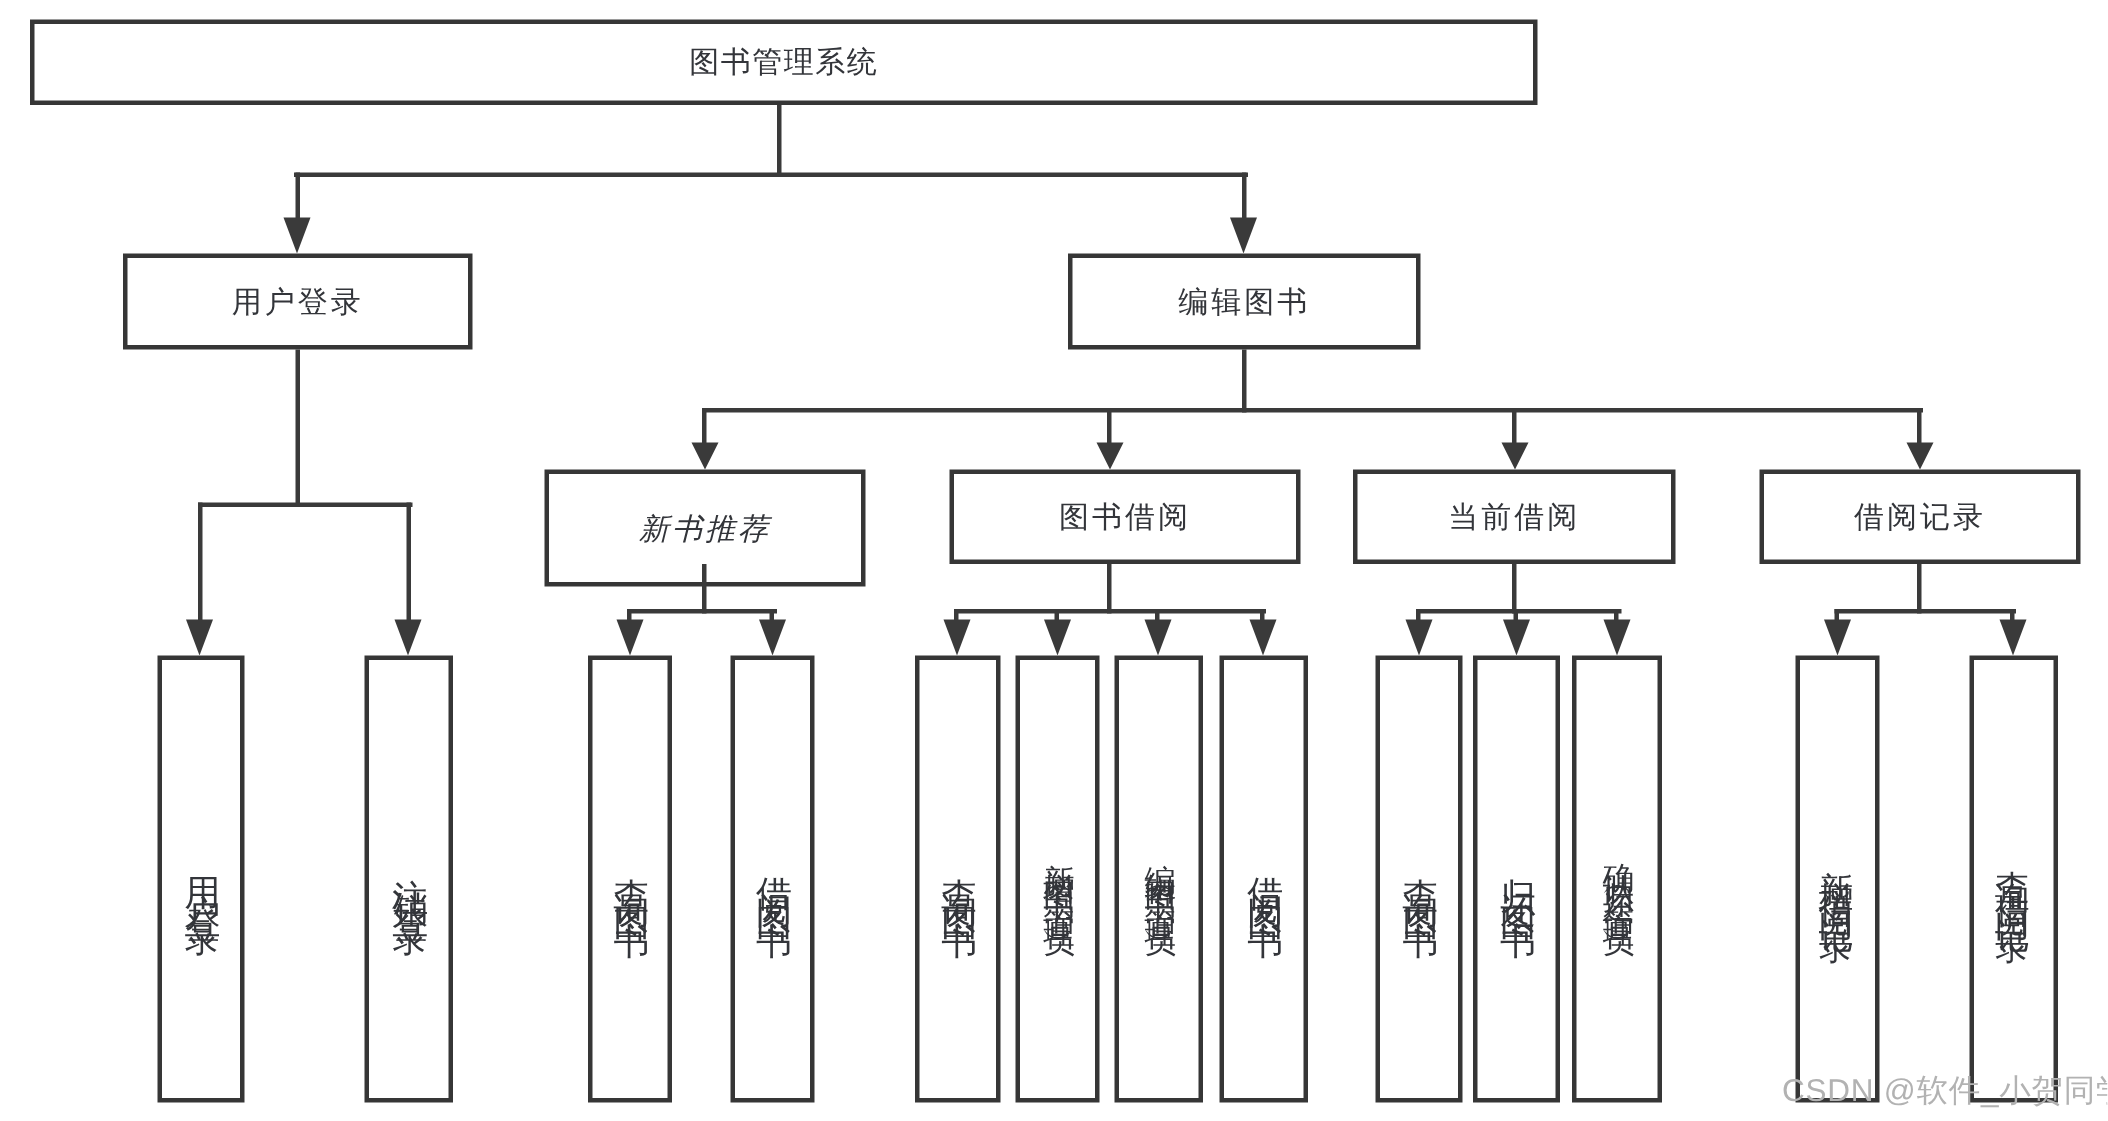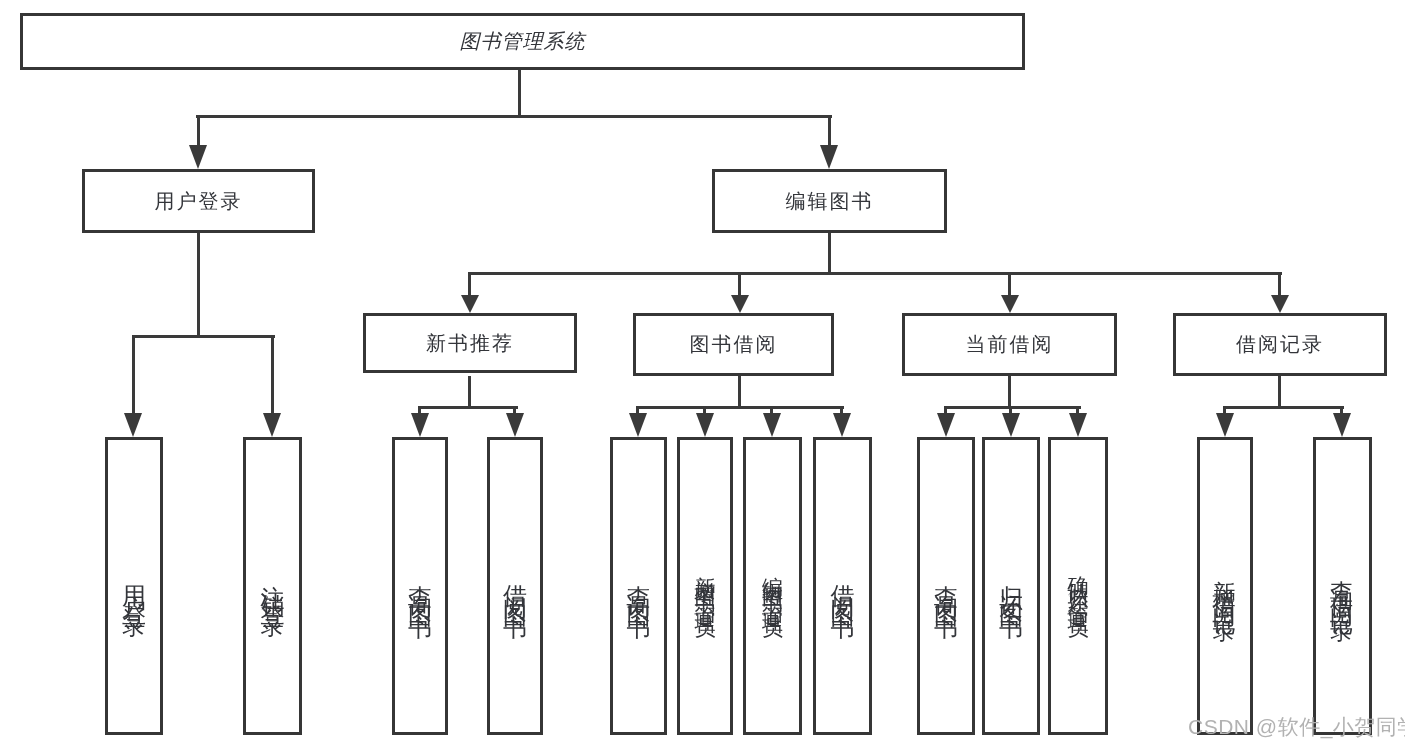--- a/index.html
+++ b/index.html
@@ -47,21 +47,20 @@
     color: #33353a;
   }
   .h-node span {
     font-size: 20px;
     letter-spacing: 2px;
     white-space: nowrap;
   }
   .root-node span {
     font-size: 20px;
     letter-spacing: 1px;
-    font-style: italic;
   }
   
   .v-node span {
     writing-mode: vertical-rl;
     text-orientation: mixed;
     white-space: nowrap;
   }
   .f4 span { font-size: 24px; letter-spacing: 10px; }
   .f6 span { font-size: 23px; letter-spacing: 8px; }
   .f9 span { font-size: 21px; letter-spacing: 6px; }
@@ -110,24 +109,24 @@
   <div class="ln" style="left:468px; top:272px; width:814px; height:3px;"></div>
   <div class="ln" style="left:468px; top:272px; width:3px; height:24px;"></div>
   <div class="ah s" style="left:461px; top:295px;"></div>
   <div class="ln" style="left:738px; top:272px; width:3px; height:24px;"></div>
   <div class="ah s" style="left:731px; top:295px;"></div>
   <div class="ln" style="left:1008px; top:272px; width:3px; height:24px;"></div>
   <div class="ah s" style="left:1001px; top:295px;"></div>
   <div class="ln" style="left:1278px; top:272px; width:3px; height:24px;"></div>
   <div class="ah s" style="left:1271px; top:295px;"></div>
 
-  <div class="node h-node" style="left:363px; top:313px; width:214px; height:60px;">
+  <div class="node h-node" style="left:363px; top:313px; width:214px; height:78px;font-style:italic;">
     <span>新书推荐</span>
   </div>
-  <div class="node h-node" style="left:633px; top:313px; width:201px; height:63px;">
+  <div class="node h-node" style="left:633px; top:313px; width:234px; height:63px;">
     <span>图书借阅</span>
   </div>
   <div class="node h-node" style="left:902px; top:313px; width:215px; height:63px;text-align:center;">
     <span>当前借阅</span>
   </div>
   <div class="node h-node" style="left:1173px; top:313px; width:214px; height:63px;">
     <span>借阅记录</span>
   </div>
 
   <div class="ln" style="left:468px; top:376px; width:3px; height:33px;"></div>

